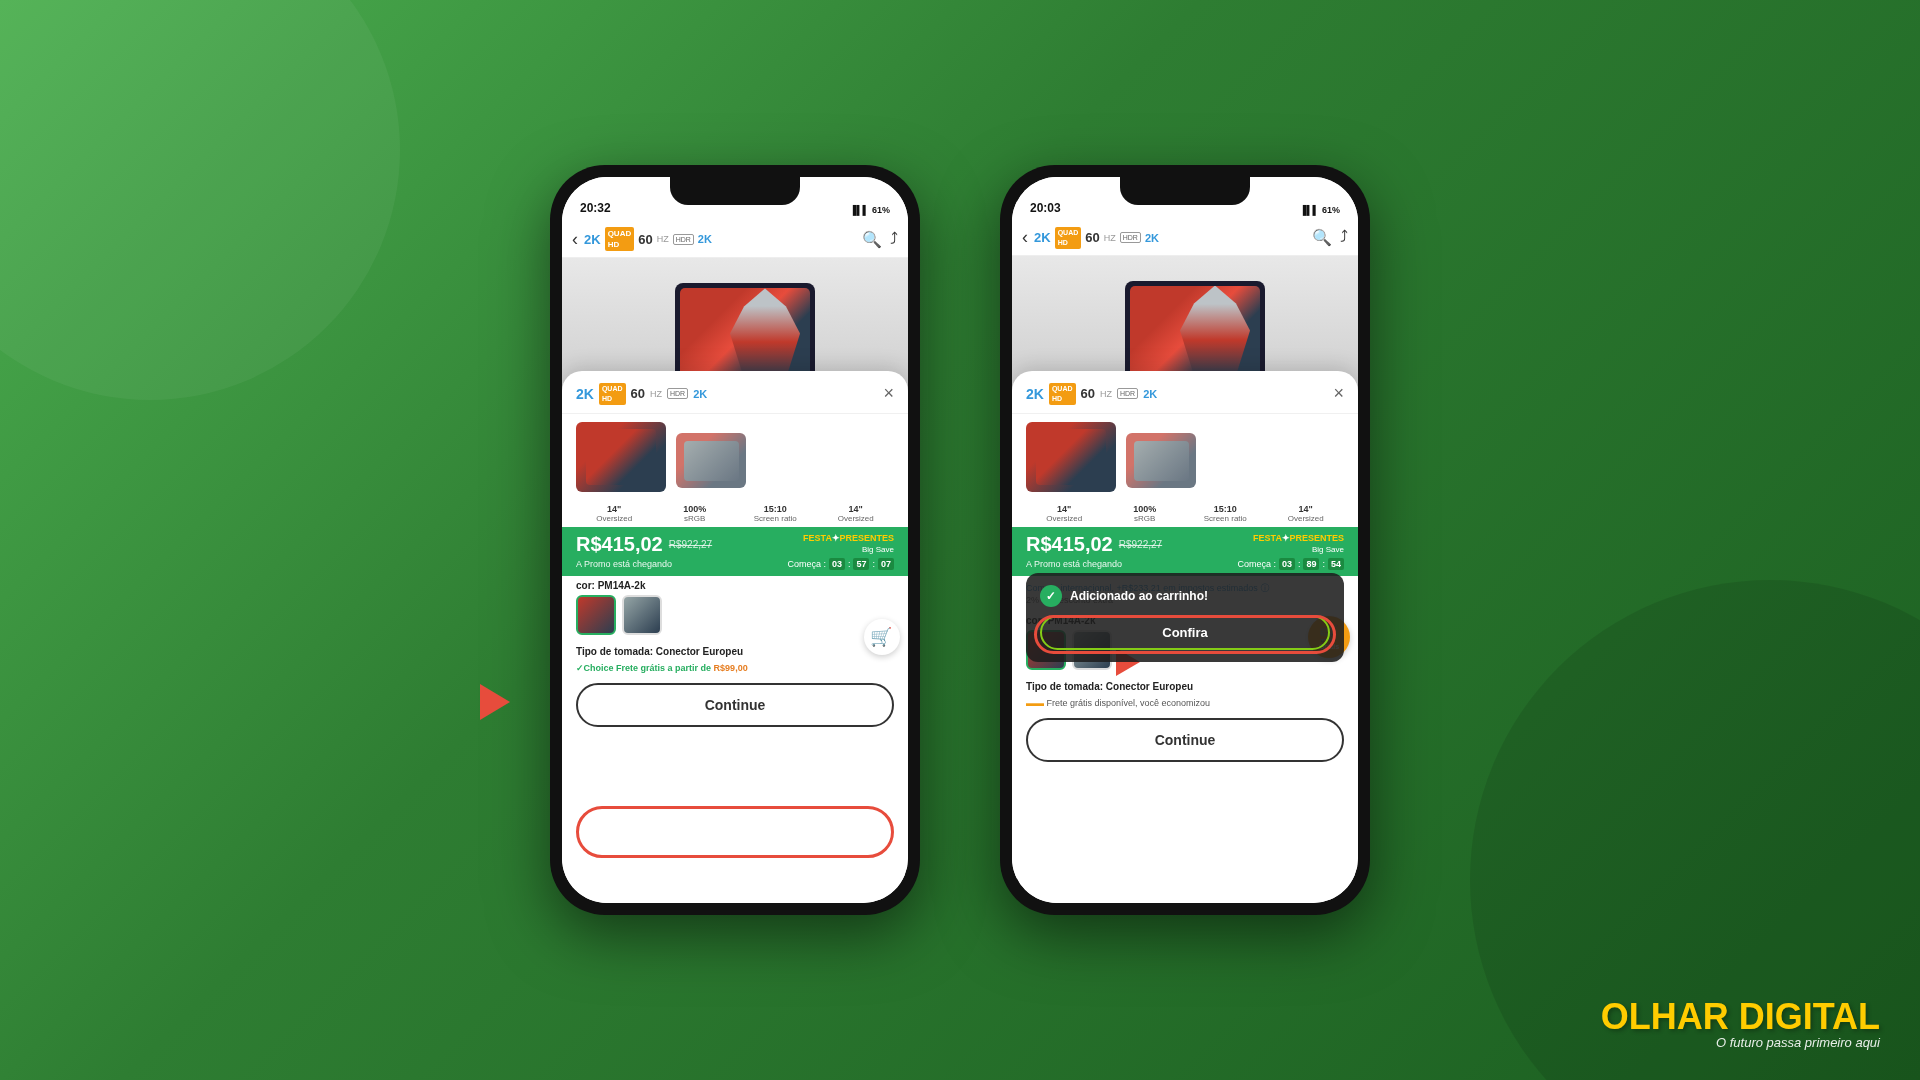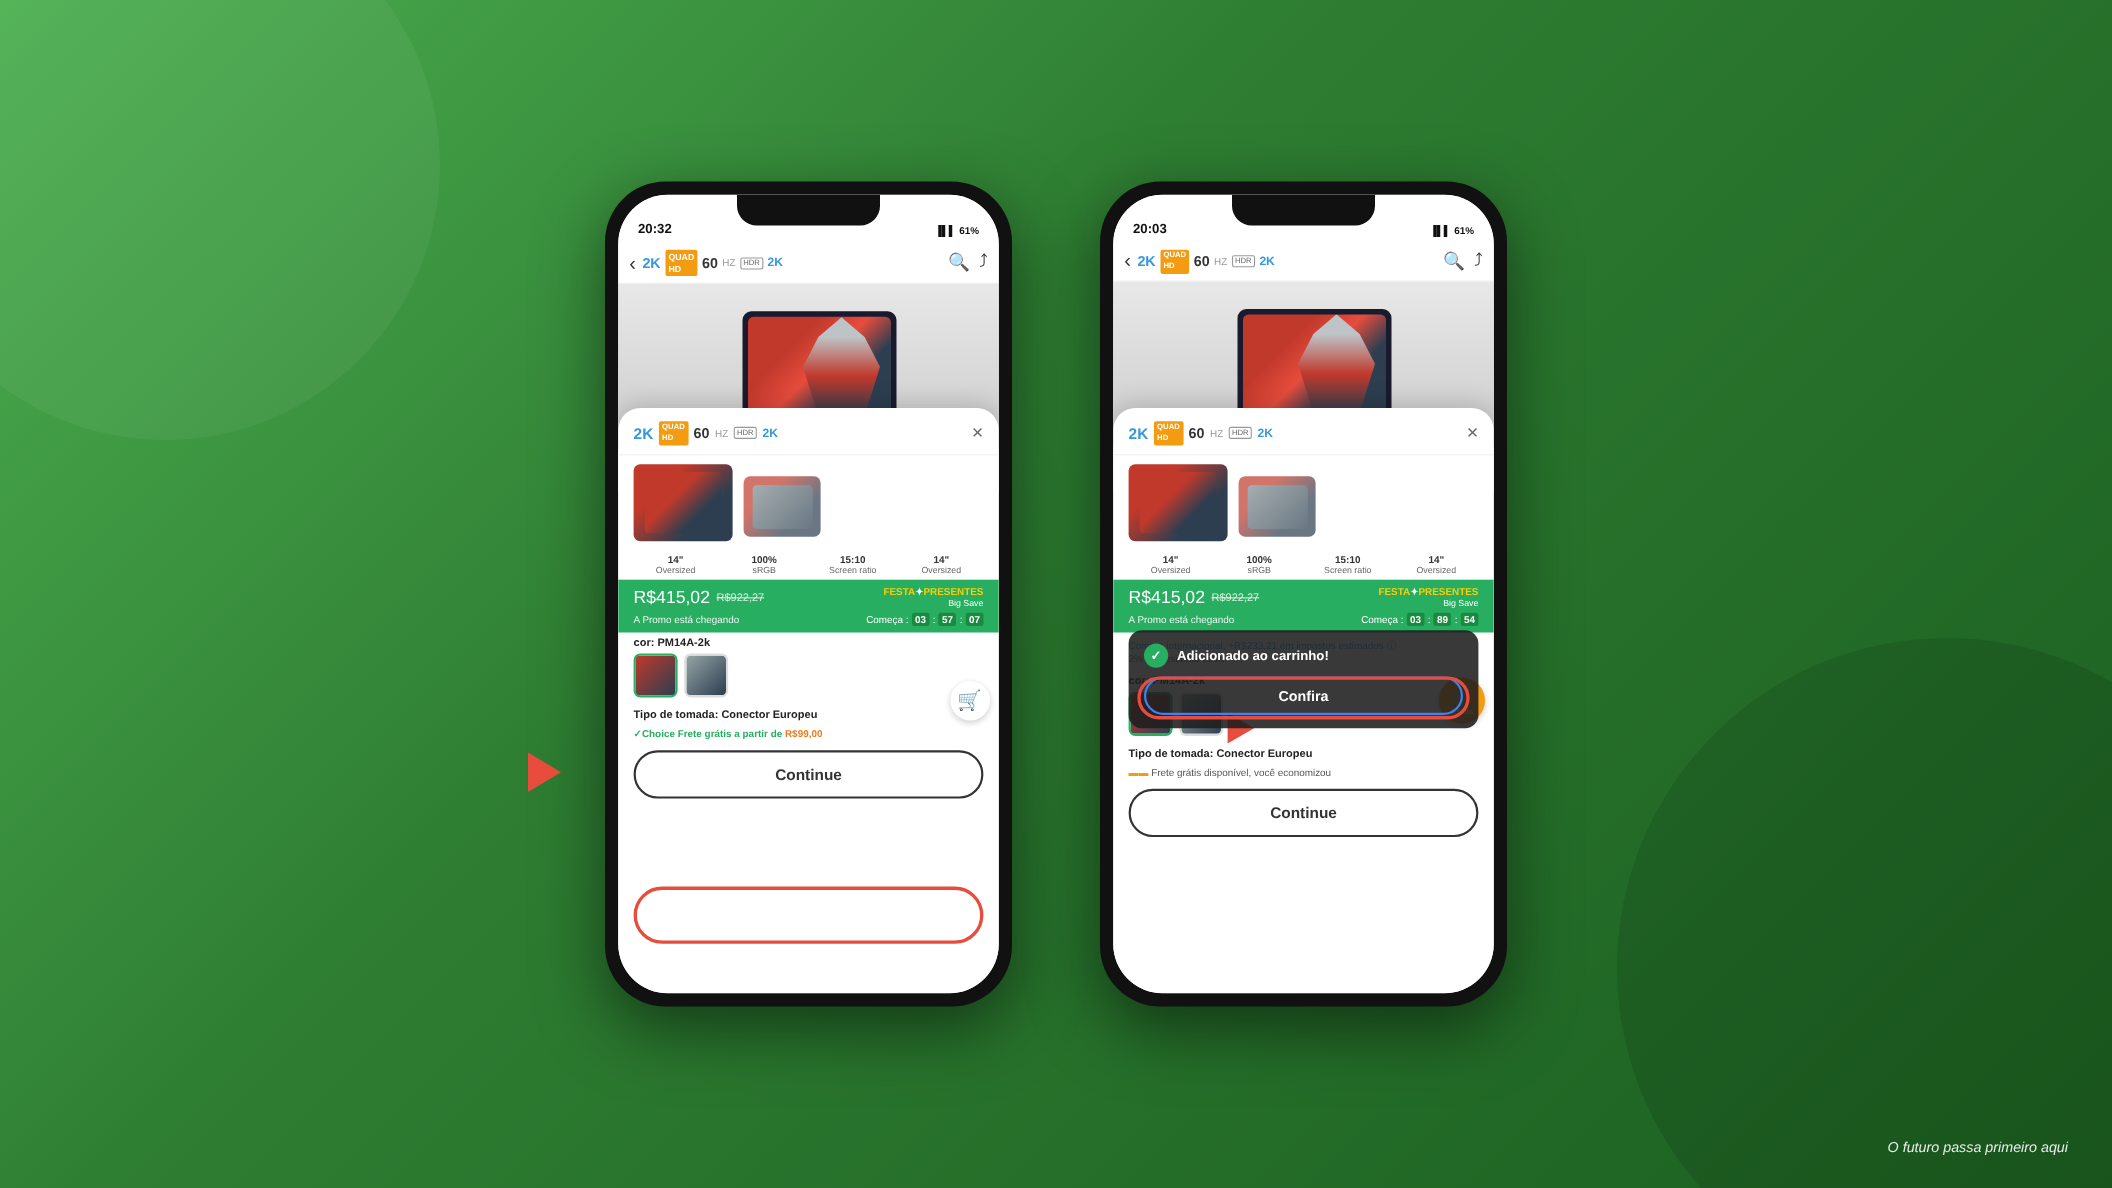--- a/index.html
+++ b/index.html
@@ -313,22 +313,22 @@
       flex-shrink: 0;
     }
 
     .price-row {
       display: flex;
       align-items: center;
       gap: 6px;
     }
 
     .price-main {
-      font-size: 16px;
-      font-weight: 400;
+      font-size: 20px;
+      font-weight: 700;
       color: #fff;
     }
 
     .price-old {
       font-size: 10px;
       color: rgba(255,255,255,0.8);
       text-decoration: line-through;
     }
 
     .festa-badge {
@@ -533,21 +533,21 @@
       font-size: 12px;
       color: #fff;
       flex-shrink: 0;
     }
 
     .confira-btn {
       display: block;
       width: 100%;
       padding: 8px;
       background: transparent;
-      border: 2px solid #3b82f6;
+      border: 2px solid #84cc16;
       border-radius: 20px;
       color: #fff;
       font-size: 13px;
       font-weight: 600;
       text-align: center;
       cursor: pointer;
     }
 
     
     .watermark {
@@ -933,14 +933,18 @@
         <span class="nav-item">|||</span>
         <span class="nav-item">○</span>
         <span class="nav-item">‹</span>
       </div>
     </div>
   </div>
 
 </div>
 
 <div class="watermark">
+  <div class="watermark-title">
+    <span>OLHAR</span>
+    <span style="color:#ffcc00;">DIGITAL</span>
+  </div>
   <div class="watermark-sub">O futuro passa primeiro aqui</div>
 </div>
 
 </body></html>

